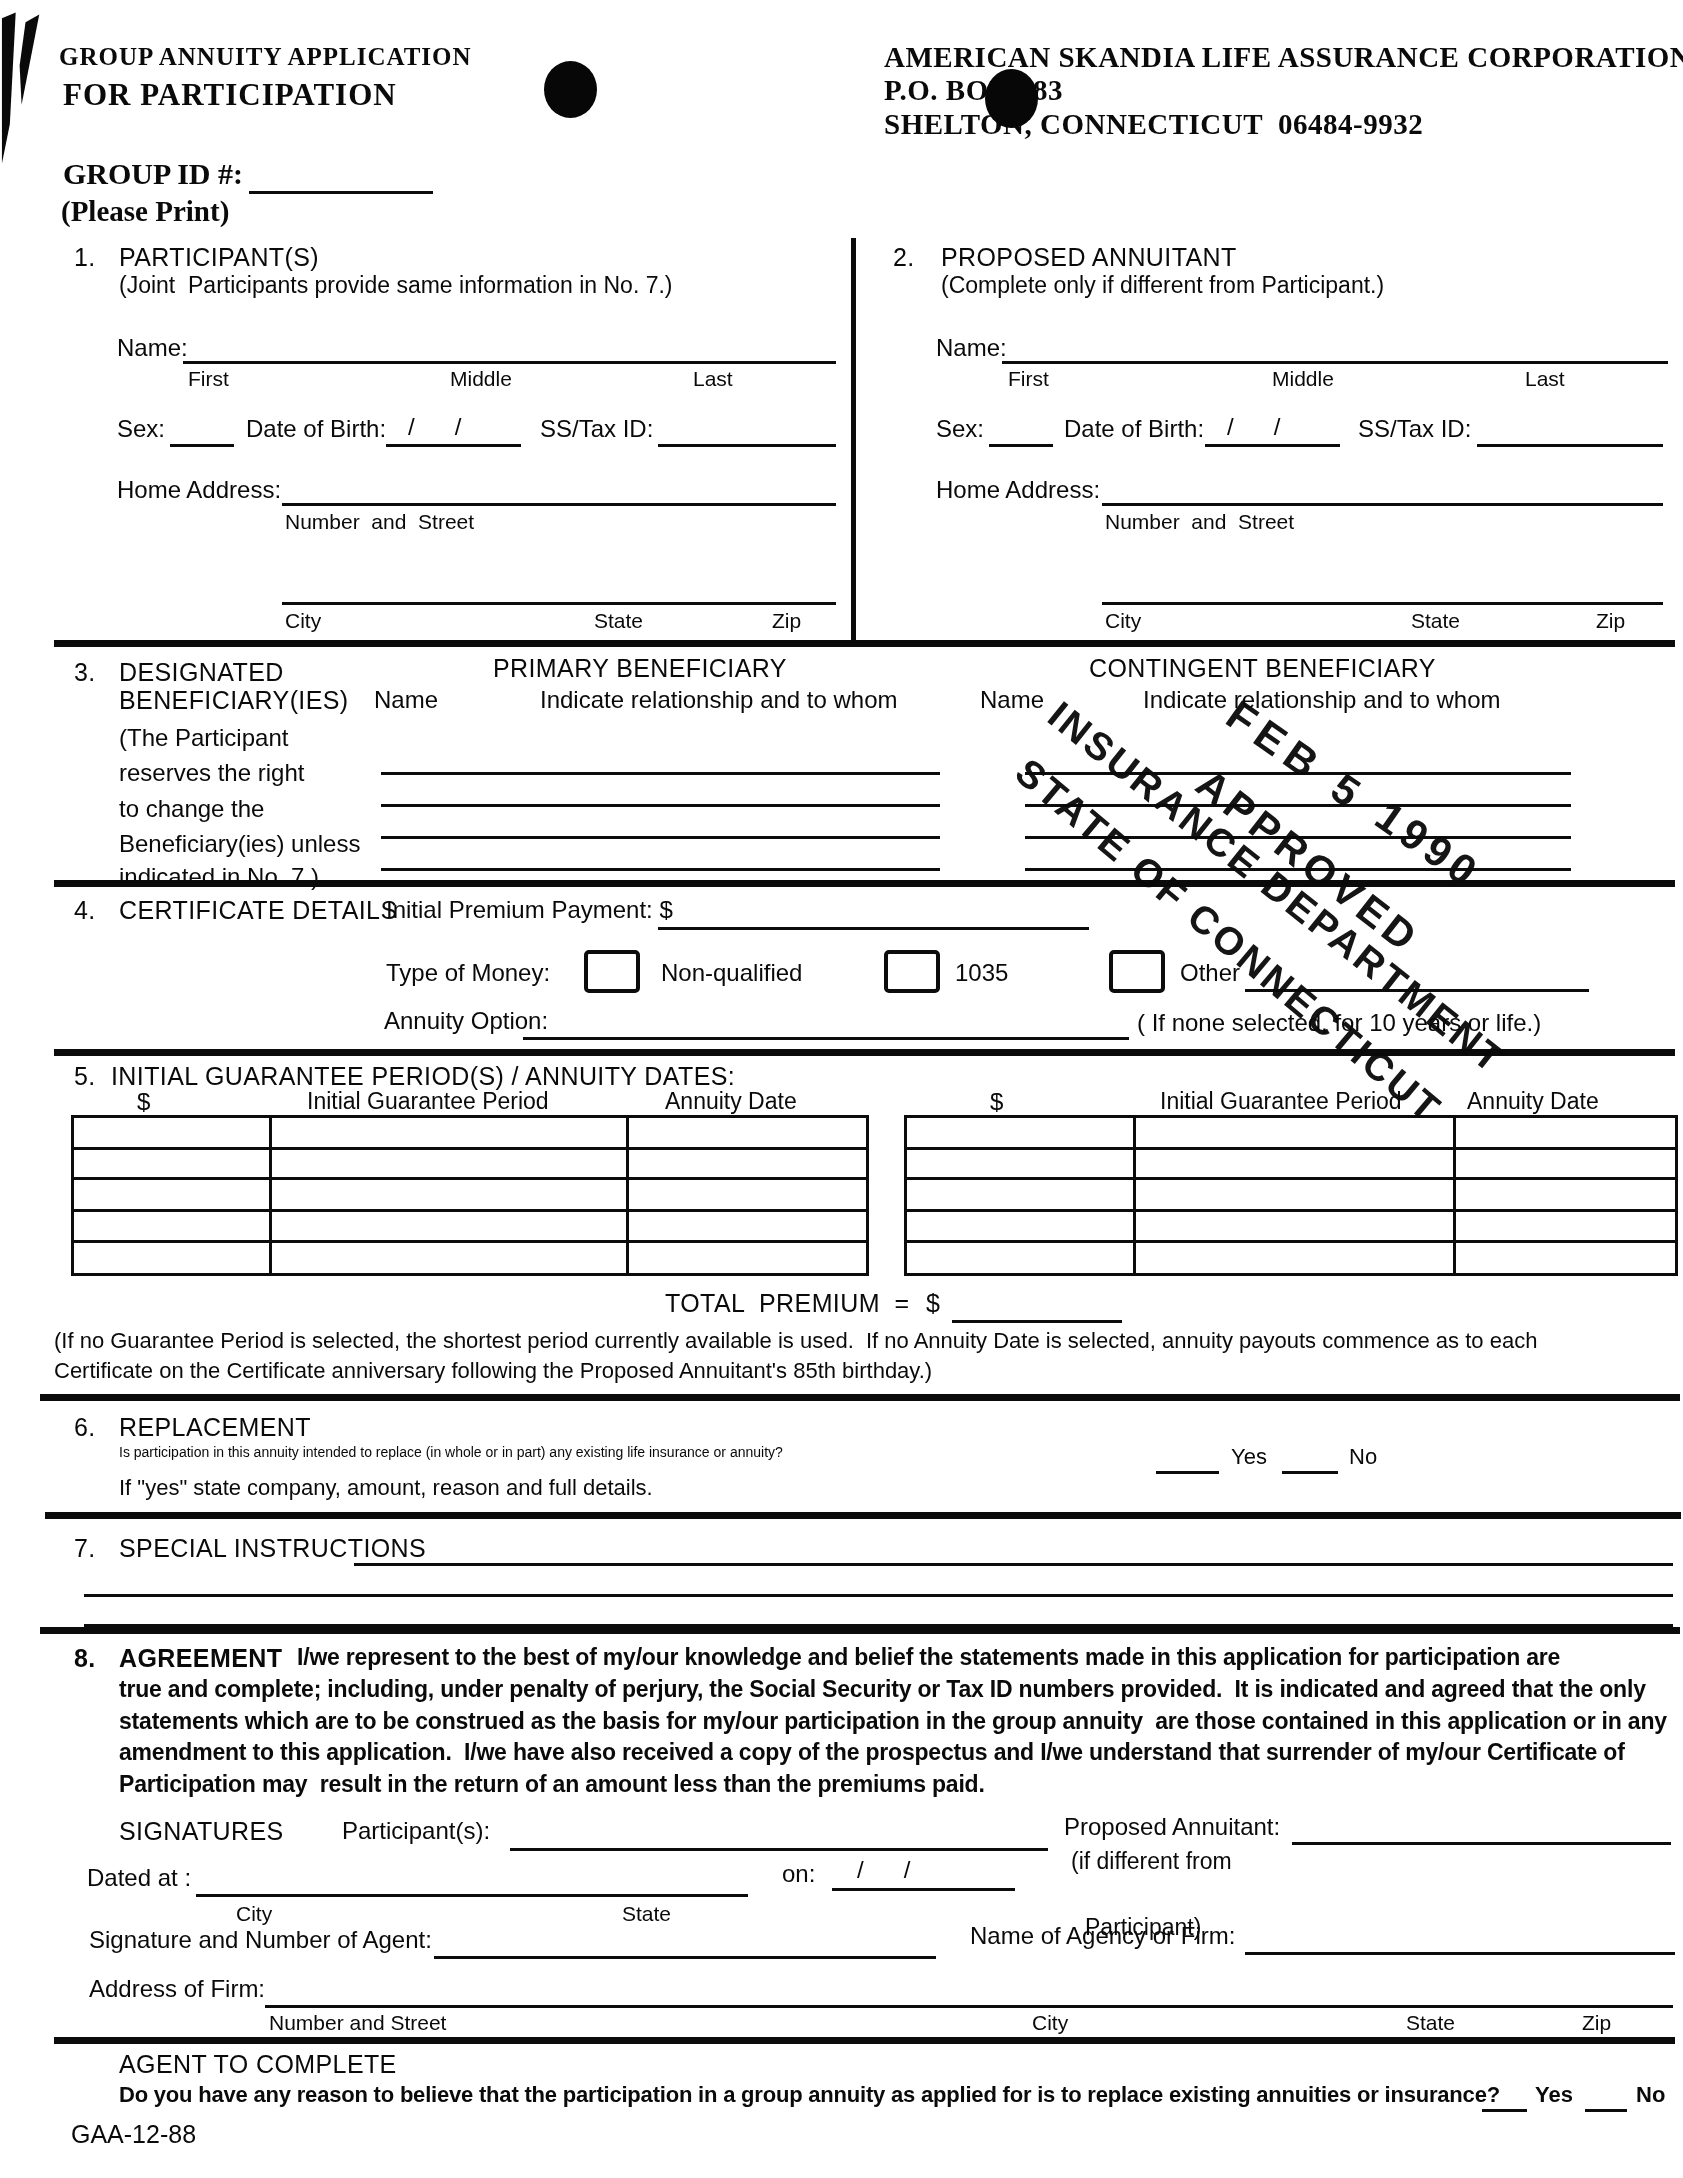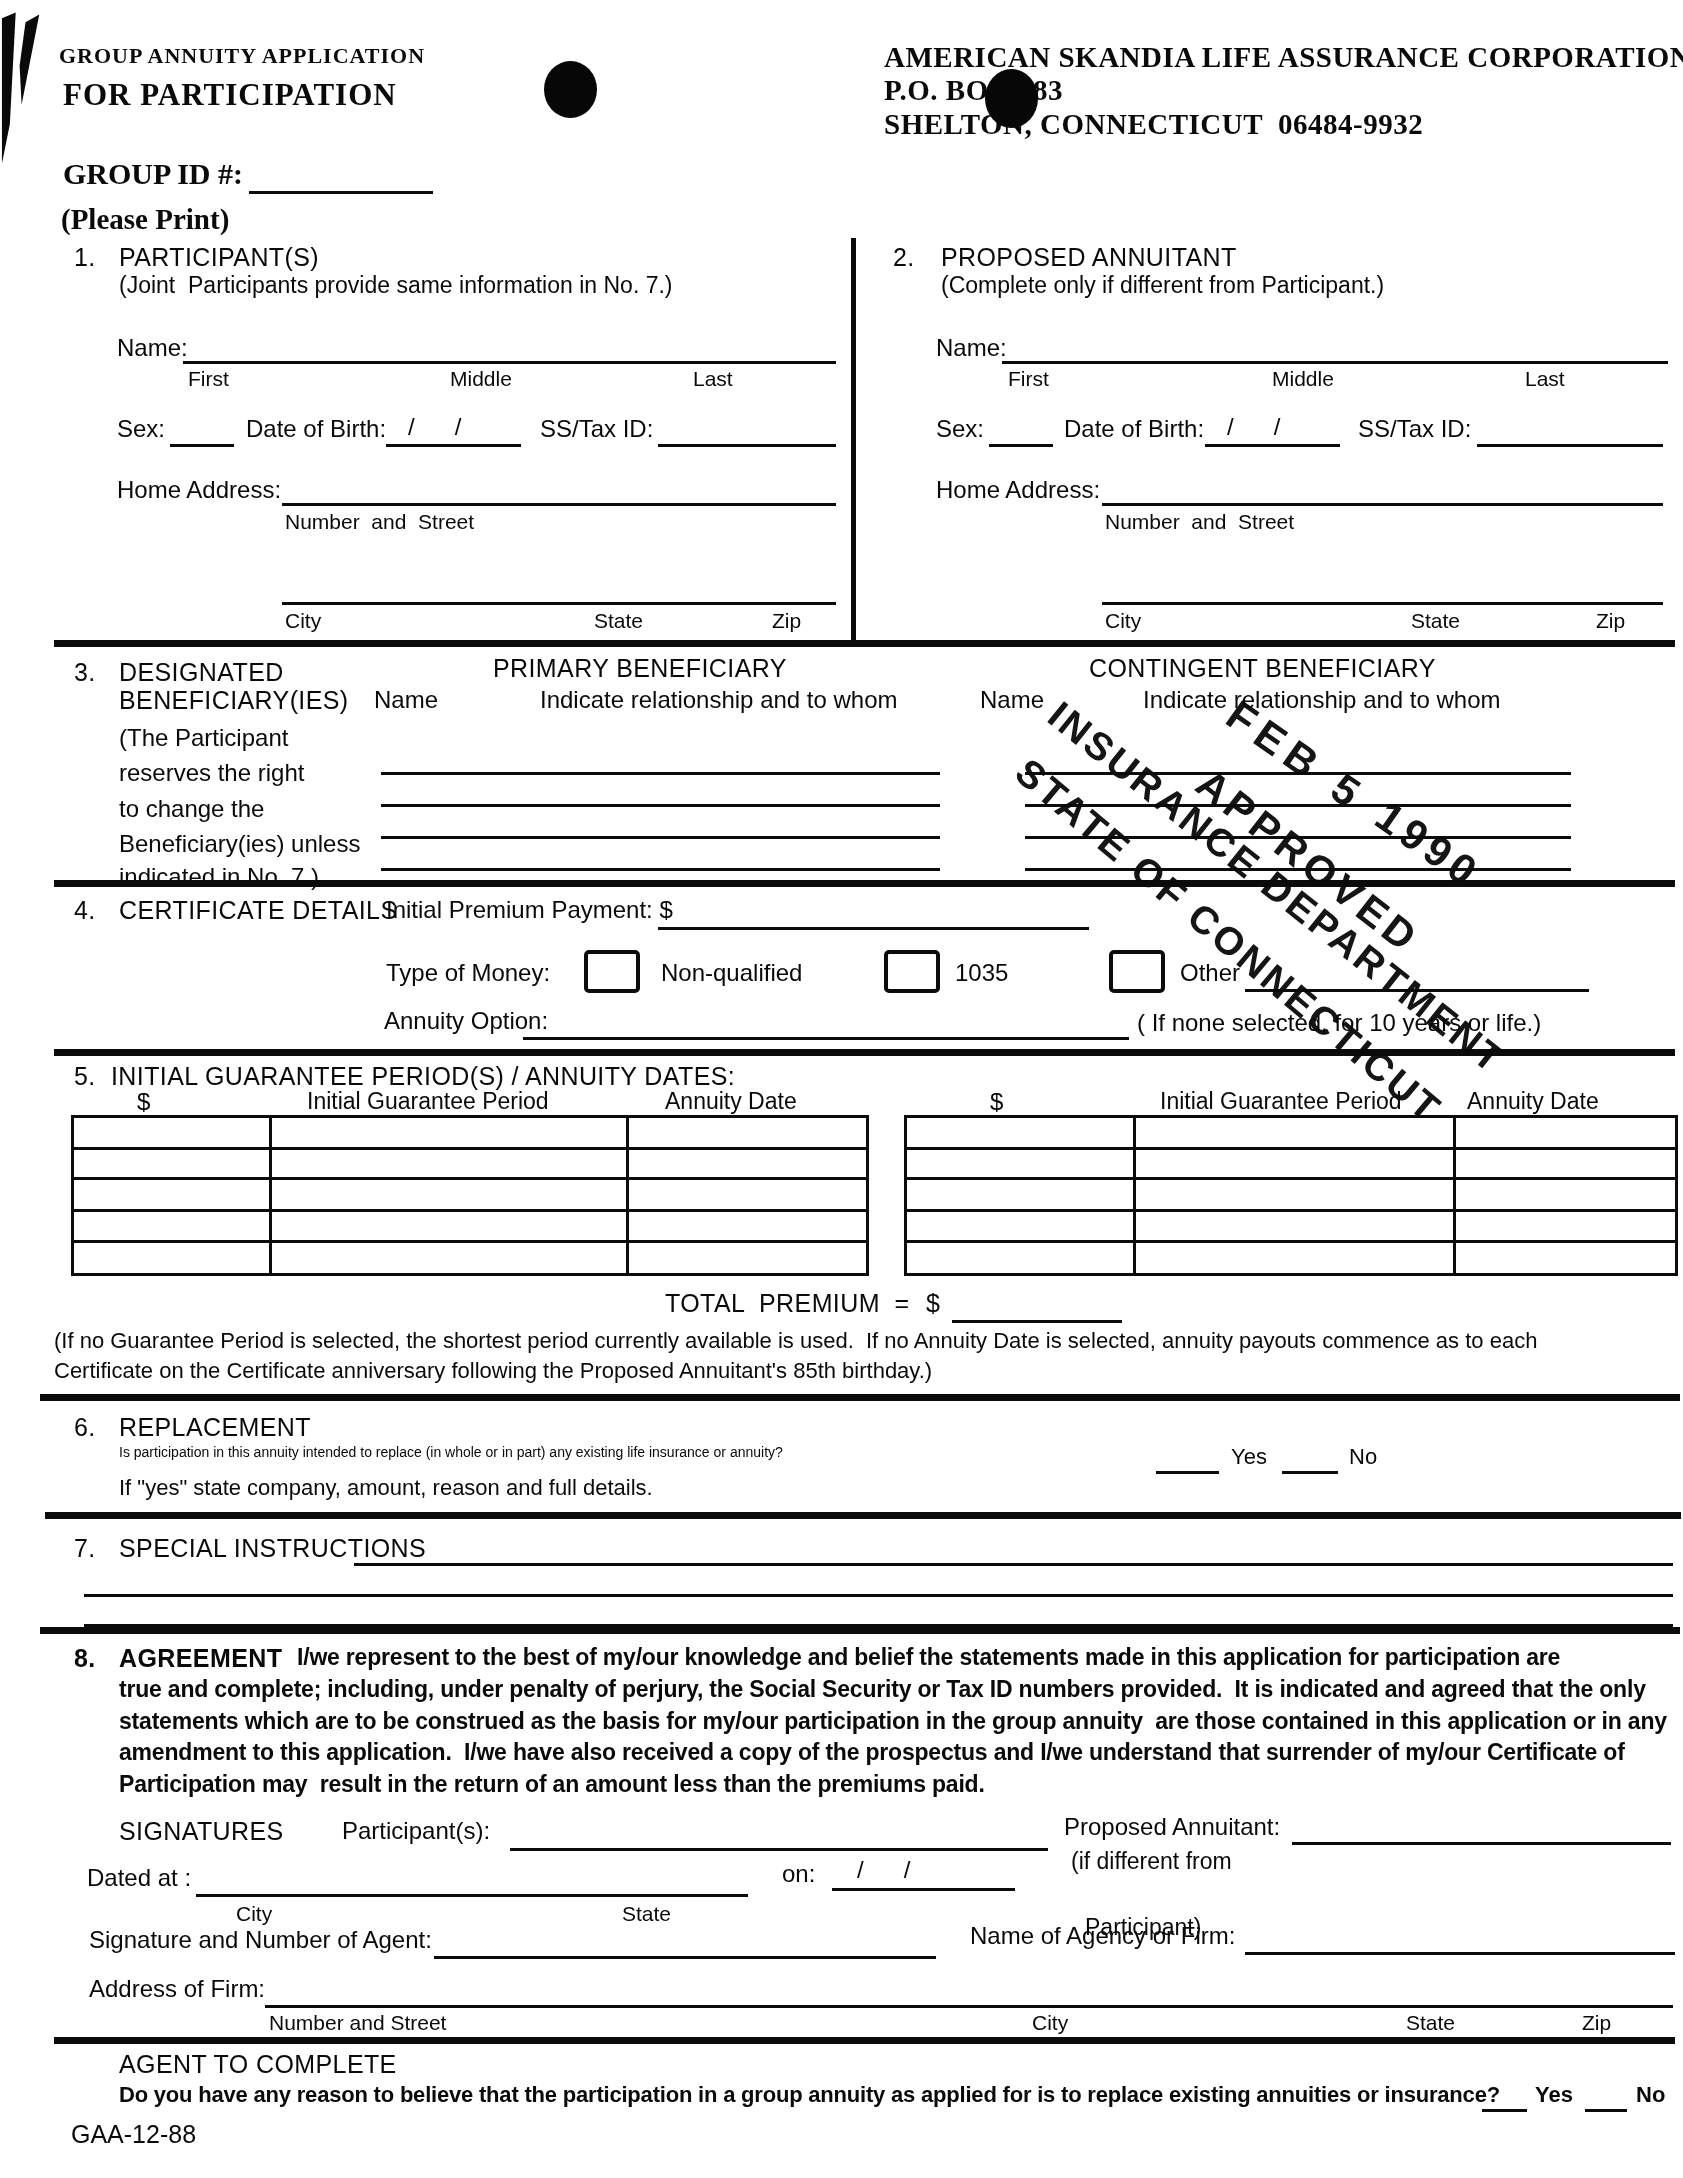--- a/index.html
+++ b/index.html
@@ -26,32 +26,32 @@
 </head>
 <body>
 
 <div class="page">
 
   <svg style="position:absolute;left:0;top:6px;" width="53" height="163" viewBox="0 0 54 165">
     <polygon points="2,12 16,6 10,120 2,160" fill="#0a0a0a"></polygon>
     <polygon points="26,16 40,8 22,100 20,60" fill="#0a0a0a"></polygon>
   </svg>
 
-  <div class="t serif b" style="left:59px;top:44px;font-size:22px;letter-spacing:1px;">GROUP ANNUITY APPLICATION</div>
+  <div class="t serif b" style="left:59px;top:44px;font-size:25px;letter-spacing:1px;">GROUP ANNUITY APPLICATION</div>
   <div class="t serif b" style="left:63px;top:79px;font-size:31px;letter-spacing:1px;">FOR PARTICIPATION</div>
   <div class="dot" style="left:544px;top:61px;width:53px;height:57px;"></div>
 
   <div class="t serif b" style="left:884px;top:42px;font-size:29px;letter-spacing:0.5px;">AMERICAN SKANDIA LIFE ASSURANCE CORPORATION</div>
   <div class="t serif b" style="left:884px;top:75px;font-size:29px;letter-spacing:0.5px;">P.O. BOX 883</div>
   <div class="t serif b" style="left:884px;top:109px;font-size:29px;letter-spacing:0.5px;">SHELTON, CONNECTICUT  06484-9932</div>
   <div class="dot" style="left:985px;top:69px;width:53px;height:59px;"></div>
 
   <div class="t serif b" style="left:63px;top:158px;font-size:30px;text-align:right;">GROUP ID #:</div>
   <div class="wline" style="left:249px;top:158px;width:184px;height:33px;"></div>
-  <div class="t serif b" style="left:61px;top:196px;font-size:29px;margin-top:8px;">(Please Print)</div>
+  <div class="t serif b" style="left:61px;top:196px;font-size:29px;">(Please Print)</div>
 
   <div class="vdiv" style="left:851px;top:238px;height:406px;"></div>
 
   <div class="t lg" style="left:74px;top:244px;">1.</div>
   <div class="t lg" style="left:119px;top:244px;">PARTICIPANT(S)</div>
   <div class="t" style="left:119px;top:273px;font-size:23px;">(Joint  Participants provide same information in No. 7.)</div>
 
   <div class="t md" style="left:117px;top:335px;">Name:</div>
   <div class="wline" style="left:183px;top:333px;width:653px;height:28px;"></div>
   <div class="t sm" style="left:188px;top:368px;">First</div>

